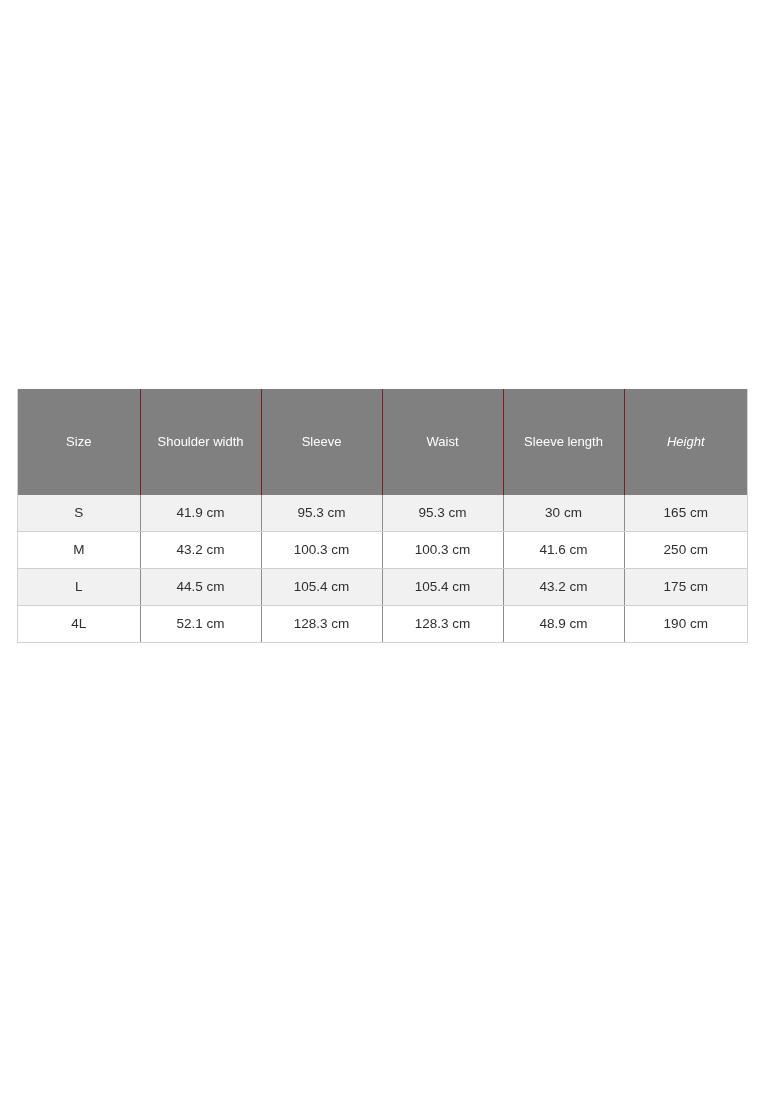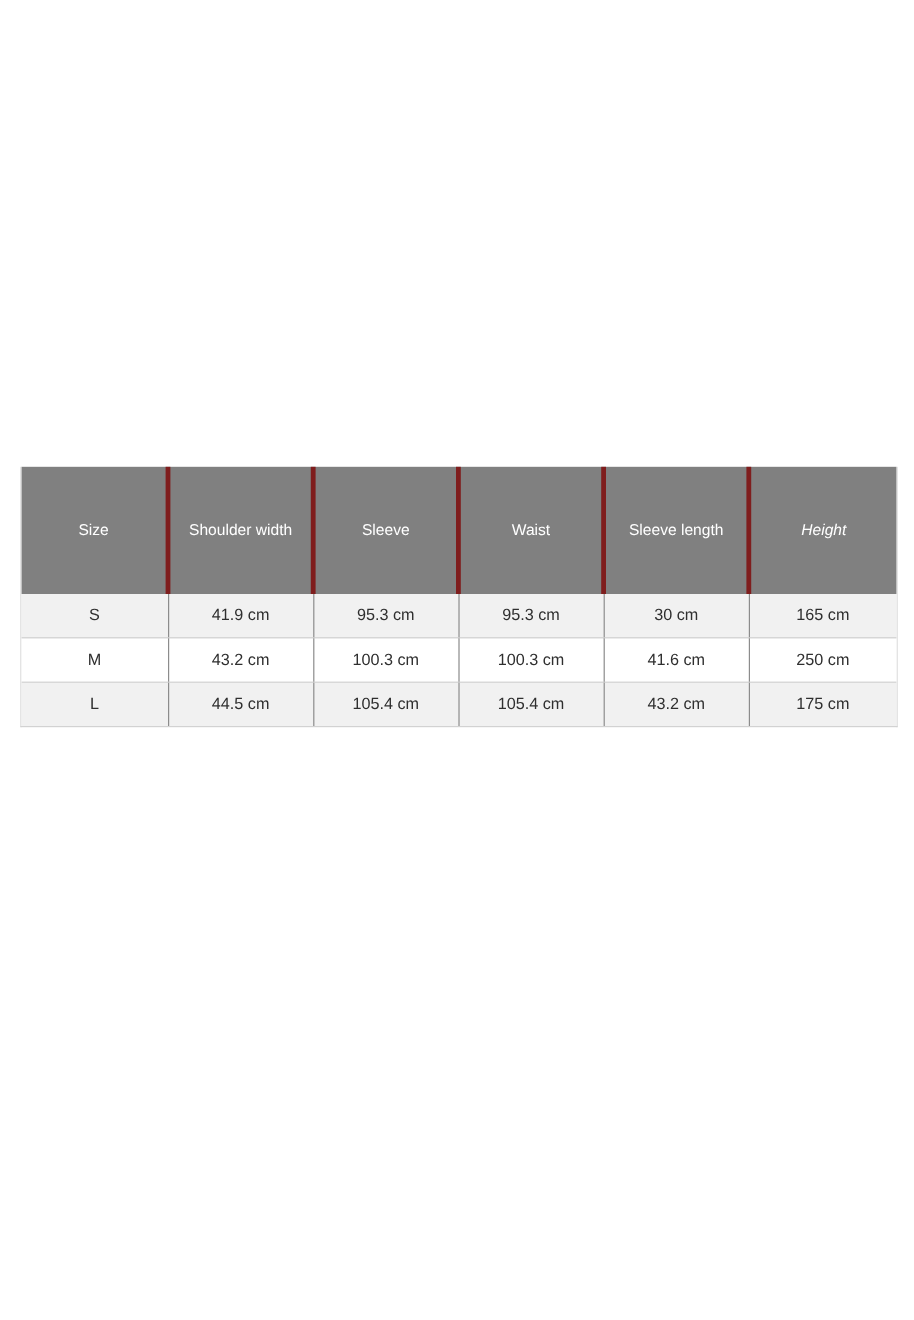--- a/index.html
+++ b/index.html
@@ -46,21 +46,21 @@
   table.size-chart col.c5 { width: 123px; }
 
   table.size-chart thead th {
     background: #808080;
     color: #ffffff;
     font-size: 13px;
     font-weight: normal;
     height: 106px;
     text-align: center;
     vertical-align: middle;
-    border-right: 4px solid #7f1d1d;
+    border-right: 1px solid #7f1d1d;
     padding: 0 4px;
     line-height: 1.2;
   }
   table.size-chart thead th:last-child {
     border-right: none;
     font-style: italic;
   }
 
   table.size-chart tbody td {
     height: 36px;
@@ -136,17 +136,25 @@
           <td>250 cm</td>
         </tr>
         <tr class="shaded">
           <td>L</td>
           <td>44.5 cm</td>
           <td>105.4 cm</td>
           <td>105.4 cm</td>
           <td>43.2 cm</td>
           <td>175 cm</td>
         </tr>
+        <tr class="plain">
+          <td>4L</td>
+          <td>52.1 cm</td>
+          <td>128.3 cm</td>
+          <td>128.3 cm</td>
+          <td>48.9 cm</td>
+          <td>190 cm</td>
+        </tr>
       </tbody>
     </table>
   </div>
 
 </div>
 
 </body></html>

